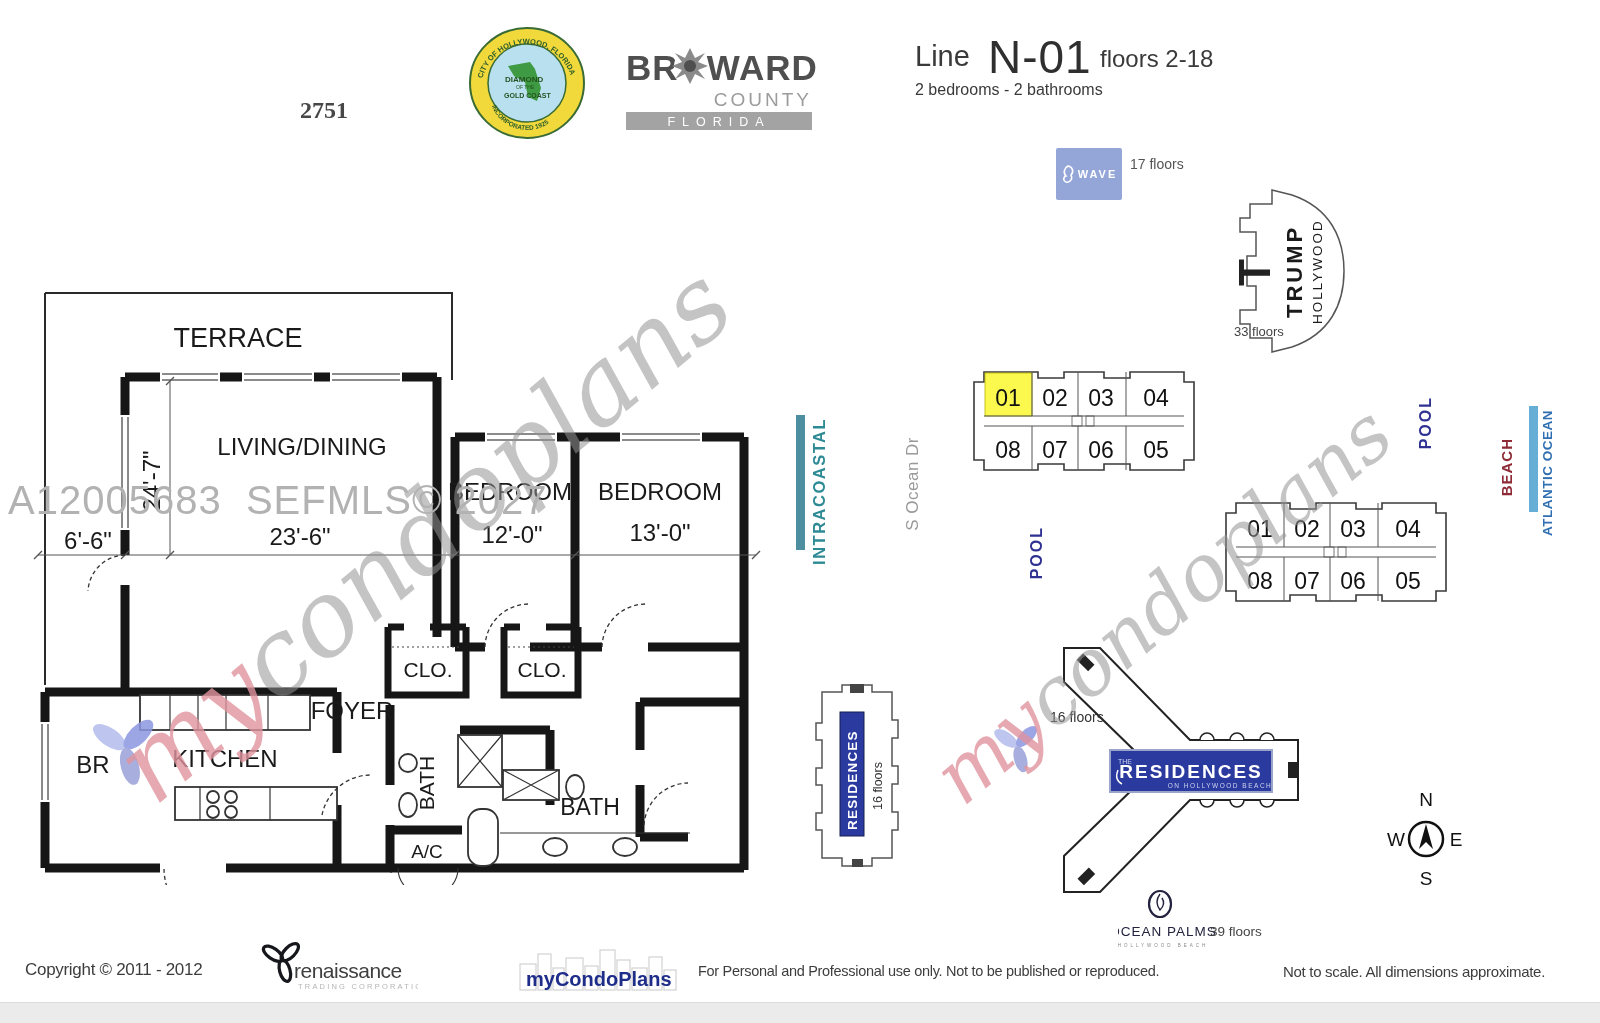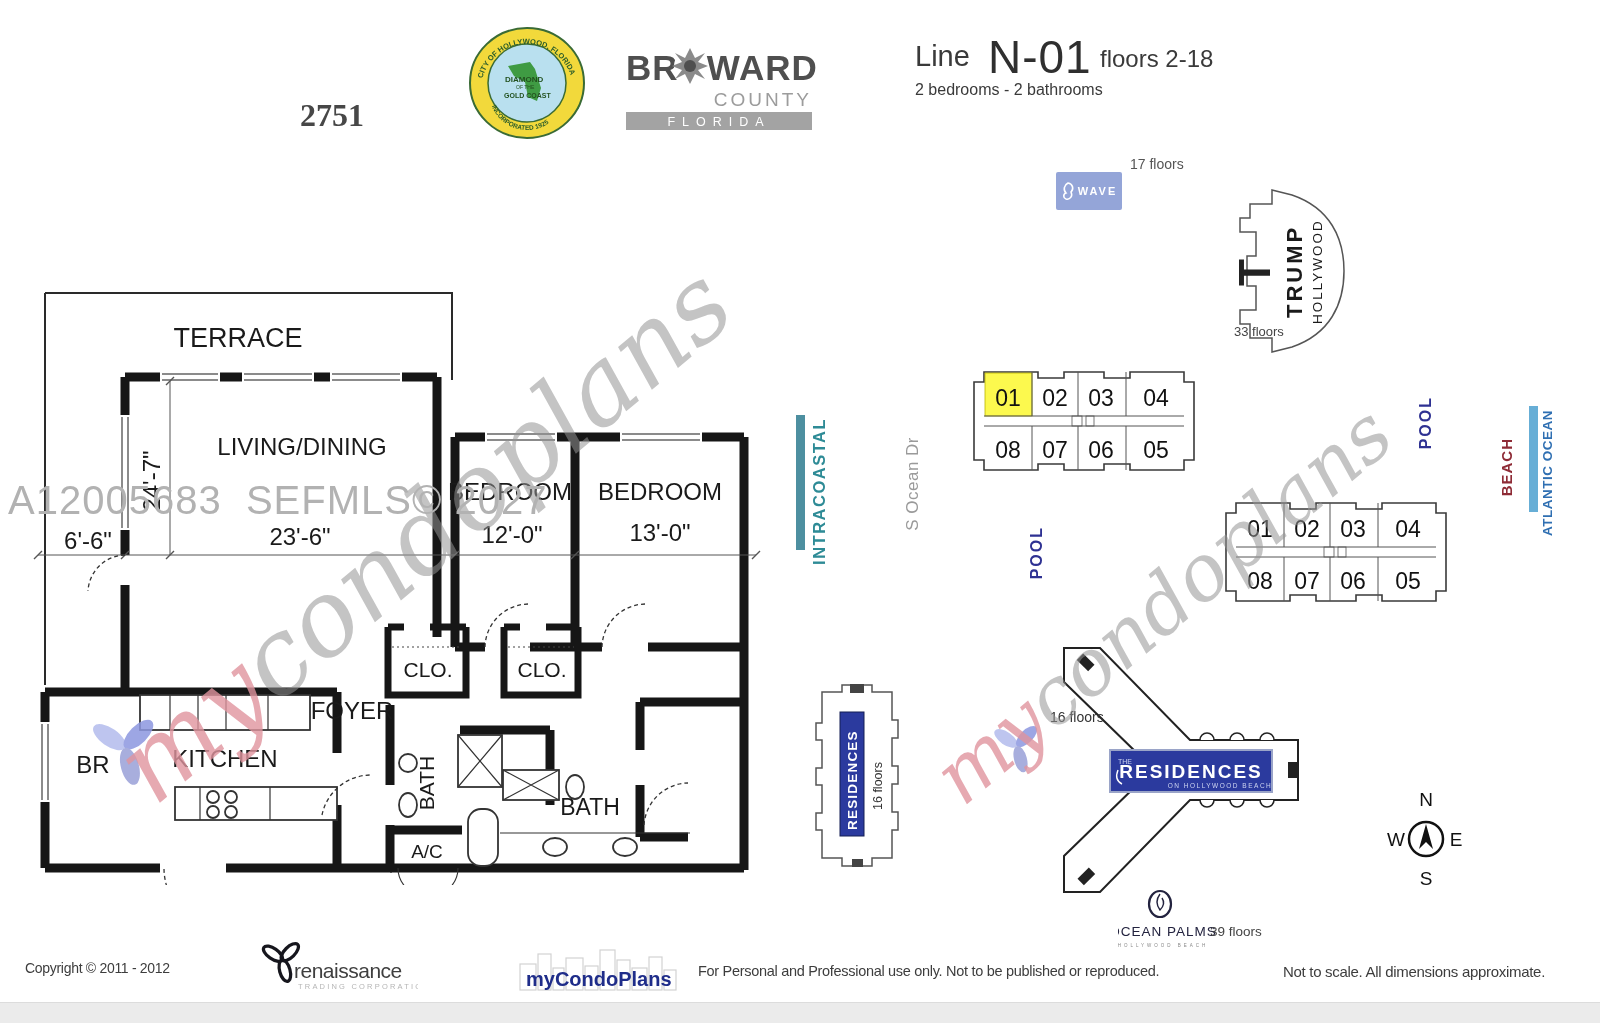--- a/index.html
+++ b/index.html
@@ -3,30 +3,30 @@
 <meta charset="utf-8">
 <style>
   html,body{margin:0;padding:0;background:#fff;}
   .page{position:relative;width:1600px;height:1023px;background:#ffffff;overflow:hidden;
         font-family:"Liberation Sans",sans-serif;color:#222;}
   .abs{position:absolute;}
   
   .brand{left:40px;top:34px;font-family:"Liberation Serif",serif;font-weight:bold;
          font-size:64px;letter-spacing:2px;color:#474747;}
   .brand-num{left:300px;top:97px;font-family:"Liberation Serif",serif;font-weight:bold;
-         font-size:32px;color:#474747;}
+         font-size:24px;color:#474747;}
   .unit-line-label{left:915px;top:40px;font-size:29px;color:#3a3a3a;}
   .unit-line-code{left:988px;top:30px;font-size:46px;color:#2f2f2f;font-weight:400;letter-spacing:1px;}
   .unit-floors{left:1100px;top:45px;font-size:24px;color:#3a3a3a;}
   .unit-bedbath{left:915px;top:81px;font-size:16px;color:#3a3a3a;}
   .unit-area{left:915px;top:104px;font-size:20px;color:#3a3a3a;}
   .unit-area b{font-weight:normal;margin-left:30px;}
   
-  .wave-logo{left:1056px;top:148px;width:66px;height:38px;background:#94a5d8;border-radius:2px;
-             display:flex;align-items:center;justify-content:center;gap:3px;margin-top:24px;}
+  .wave-logo{left:1056px;top:148px;width:66px;height:52px;background:#94a5d8;border-radius:2px;
+             display:flex;align-items:center;justify-content:center;gap:3px;}
   .wave-txt{color:#fff;font-size:11px;font-weight:bold;letter-spacing:2px;}
   .wave-floors{left:1130px;top:156px;font-size:14px;color:#555;}
   
   .vlabel{position:absolute;writing-mode:vertical-rl;transform:rotate(180deg);white-space:nowrap;
           font-weight:bold;}
   .lbl-intracoastal{left:810px;top:418px;font-size:16.5px;color:#2e8b96;letter-spacing:1.5px;}
   .bar-intracoastal{left:796px;top:415px;width:9px;height:135px;background:#4d8fa0;}
   .lbl-street{left:903px;top:437px;font-size:17px;color:#9a9a9a;font-weight:normal;letter-spacing:.5px;}
   .lbl-pool{font-size:16px;color:#2e3192;letter-spacing:2px;}
   .pool-left{left:1028px;top:526px;}
@@ -37,21 +37,21 @@
   
   .wm{position:absolute;font-family:"DejaVu Serif",serif;font-style:italic;white-space:nowrap;
       pointer-events:none;text-align:center;}
   .wm1{left:55px;top:510px;width:650px;font-size:105px;transform:rotate(-40deg);}
   .wm2{left:880px;top:562px;width:560px;font-size:78px;transform:rotate(-40deg);}
   .wm-my{color:rgba(224,148,158,.8);}
   .wm-rest{color:rgba(148,148,148,.55);}
   .wm-mls{left:8px;top:478px;font-size:40px;color:#b2b2b2;letter-spacing:1px;white-space:pre;}
   
   .ft{font-size:16px;color:#3d3d3d;letter-spacing:-0.3px;}
-  .ft-copyright{left:25px;top:960px;font-size:14px;}
+  .ft-copyright{left:25px;top:960px;font-size:17px;}
   .ft-usage{left:698px;top:963px;font-size:14.5px;}
   .ft-disclaimer{left:1283px;top:963px;font-size:15px;}
   .bottom-strip{left:0;top:1002px;width:1600px;height:21px;background:#ebebeb;border-top:1px solid #dcdcdc;}
   svg text{font-family:"Liberation Sans",sans-serif;}
 </style>
 </head>
 <body>
 
 <div class="page">
 

